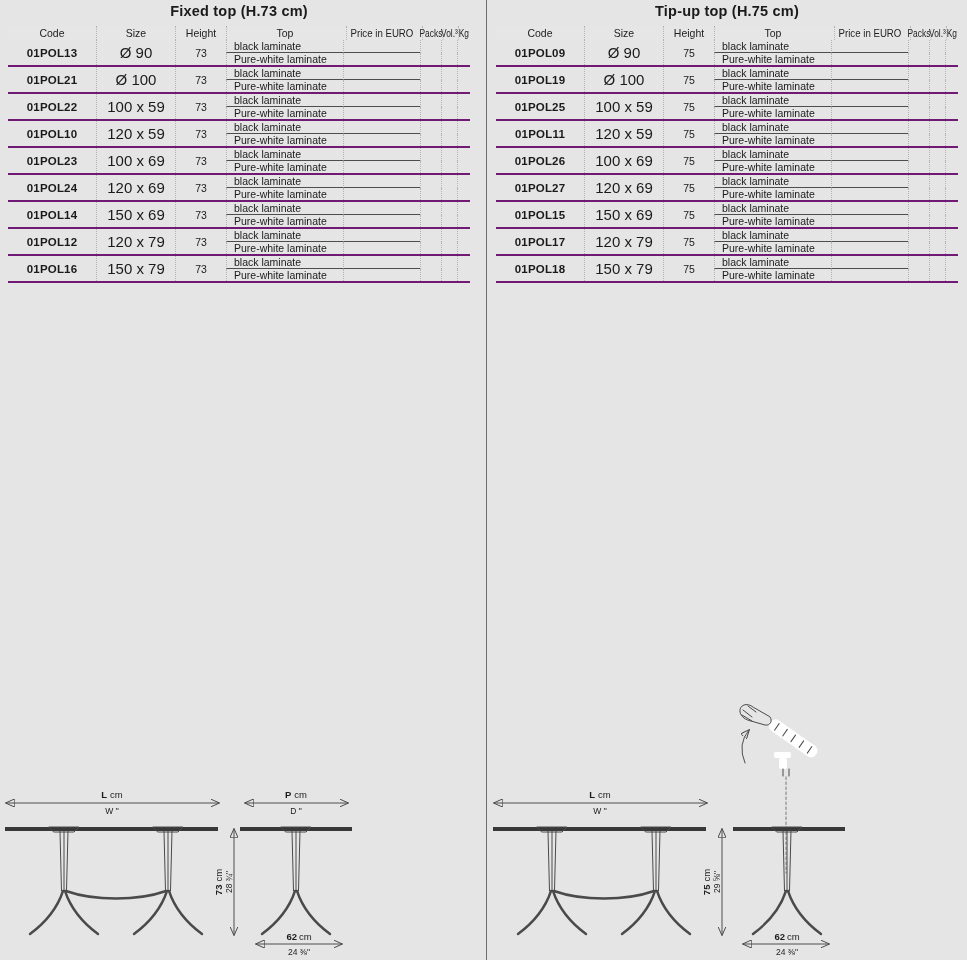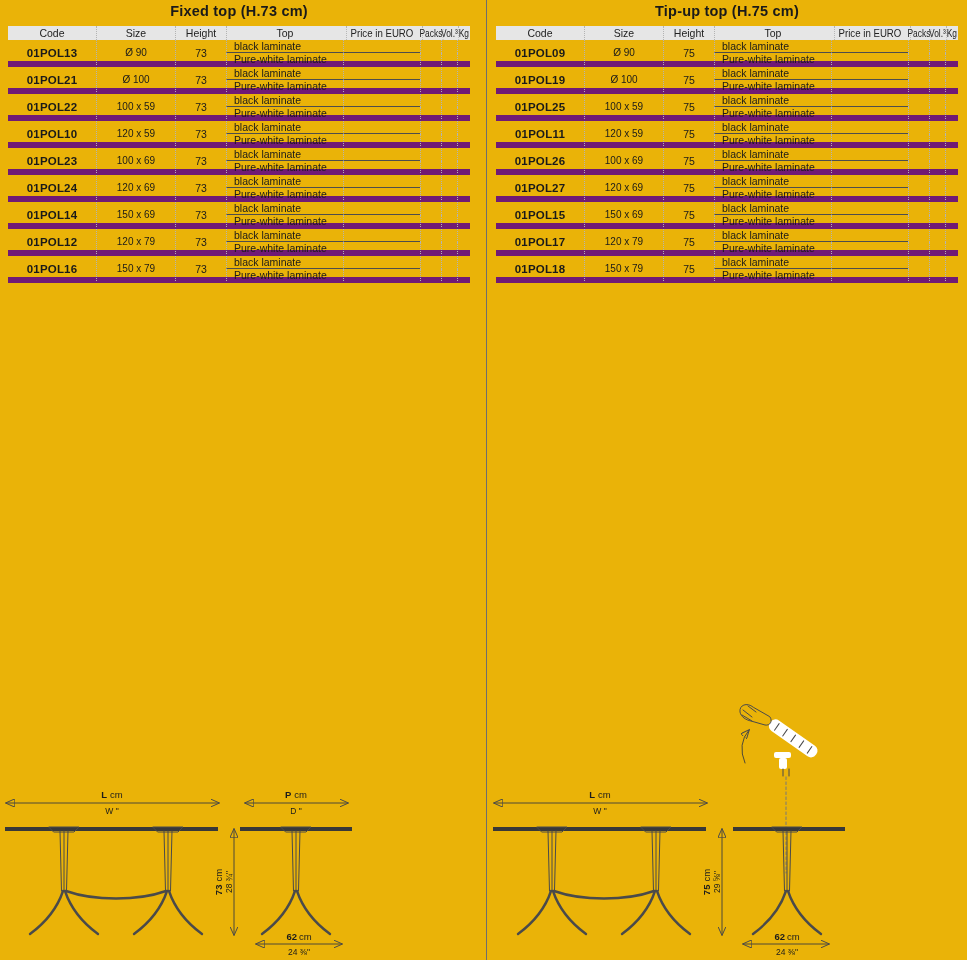--- a/index.html
+++ b/index.html
@@ -1,41 +1,41 @@
 <!DOCTYPE html>
 <html><head>
 <meta charset="utf-8">
 <style>
   * { margin:0; padding:0; box-sizing:border-box; }
   html,body { background:#fff; }
   body { font-family:"Liberation Sans", sans-serif; color:#1a1a1a; }
-  .page { position:relative; width:967px; height:960px; background:#eab308; overflow:hidden; }
+  .page { position:relative; width:967px; height:960px; background:#e5e5e5; overflow:hidden; }
   .center-divider { position:absolute; left:486px; top:0; width:1px; height:960px; background:#6e6e6e; }
 
   .price-table { position:absolute; top:3px; width:462px; }
   .pt-left  { left:8px; }
   .pt-right { left:496px; }
   .pt-title { text-align:center; font-size:14.5px; font-weight:bold; letter-spacing:.2px; margin-bottom:7px; }
 
   .thead {
     display:grid; grid-template-columns:88px 79px 51px 117px 77px 21px 16px 13px;
     height:14px; background:#e6e6e6;
   }
   .thead > div { display:flex; align-items:center; justify-content:center; font-size:10.5px; color:#222; white-space:nowrap; }
   .th-price { font-size:10px; transform:scaleX(.92); }
   .th-mini  { font-size:7.5px; transform:scaleX(.8); }
   .dl { border-left:1px dotted #b3b3b3; }
 
   .row {
     display:grid; grid-template-columns:88px 79px 51px 117px 77px 21px 16px 13px;
-    grid-template-rows:1fr 1fr; height:27px; border-bottom:6px solid #701a75;
+    grid-template-rows:1fr 1fr; height:27px; border-bottom:2px solid #701a75;
   }
   .cell { display:flex; align-items:center; justify-content:center; }
   .c-code   { grid-area:1/1/3/2; font-weight:bold; font-size:11.5px; letter-spacing:.2px; }
-  .c-size   { grid-area:1/2/3/3; font-size:10px; }
+  .c-size   { grid-area:1/2/3/3; font-size:15px; }
   .c-height { grid-area:1/3/3/4; font-size:10.5px; }
   .c-top-1  { grid-area:1/4/2/5; } .c-top-2 { grid-area:2/4/3/5;text-align:center; }
   .c-top-1, .c-top-2 { justify-content:flex-start; padding-left:7px; font-size:10.5px; }
   .c-top-1   { border-bottom:1px solid #4d4d4d; }
   .c-price-1 { grid-area:1/5/2/6; border-bottom:1px solid #4d4d4d; }
   .c-price-2 { grid-area:2/5/3/6; }
   .c-packs-1 { grid-area:1/6/2/7; } .c-packs-2 { grid-area:2/6/3/7; }
   .c-vol-1   { grid-area:1/7/2/8; } .c-vol-2   { grid-area:2/7/3/8; }
   .c-kg-1    { grid-area:1/8/2/9; } .c-kg-2    { grid-area:2/8/3/9; }
 

